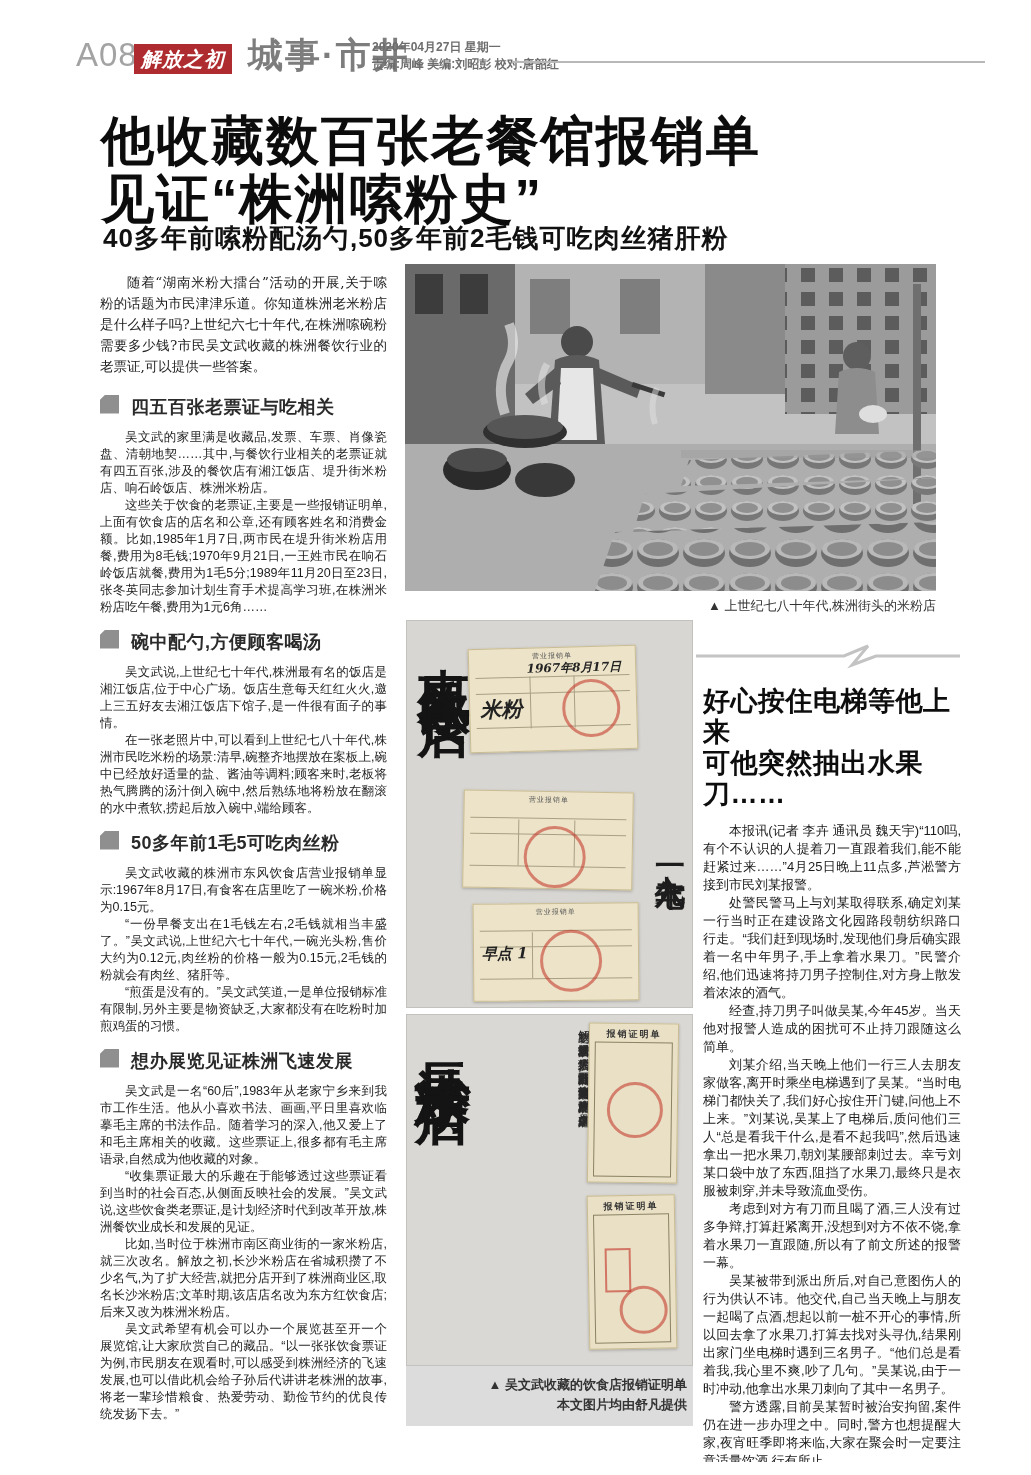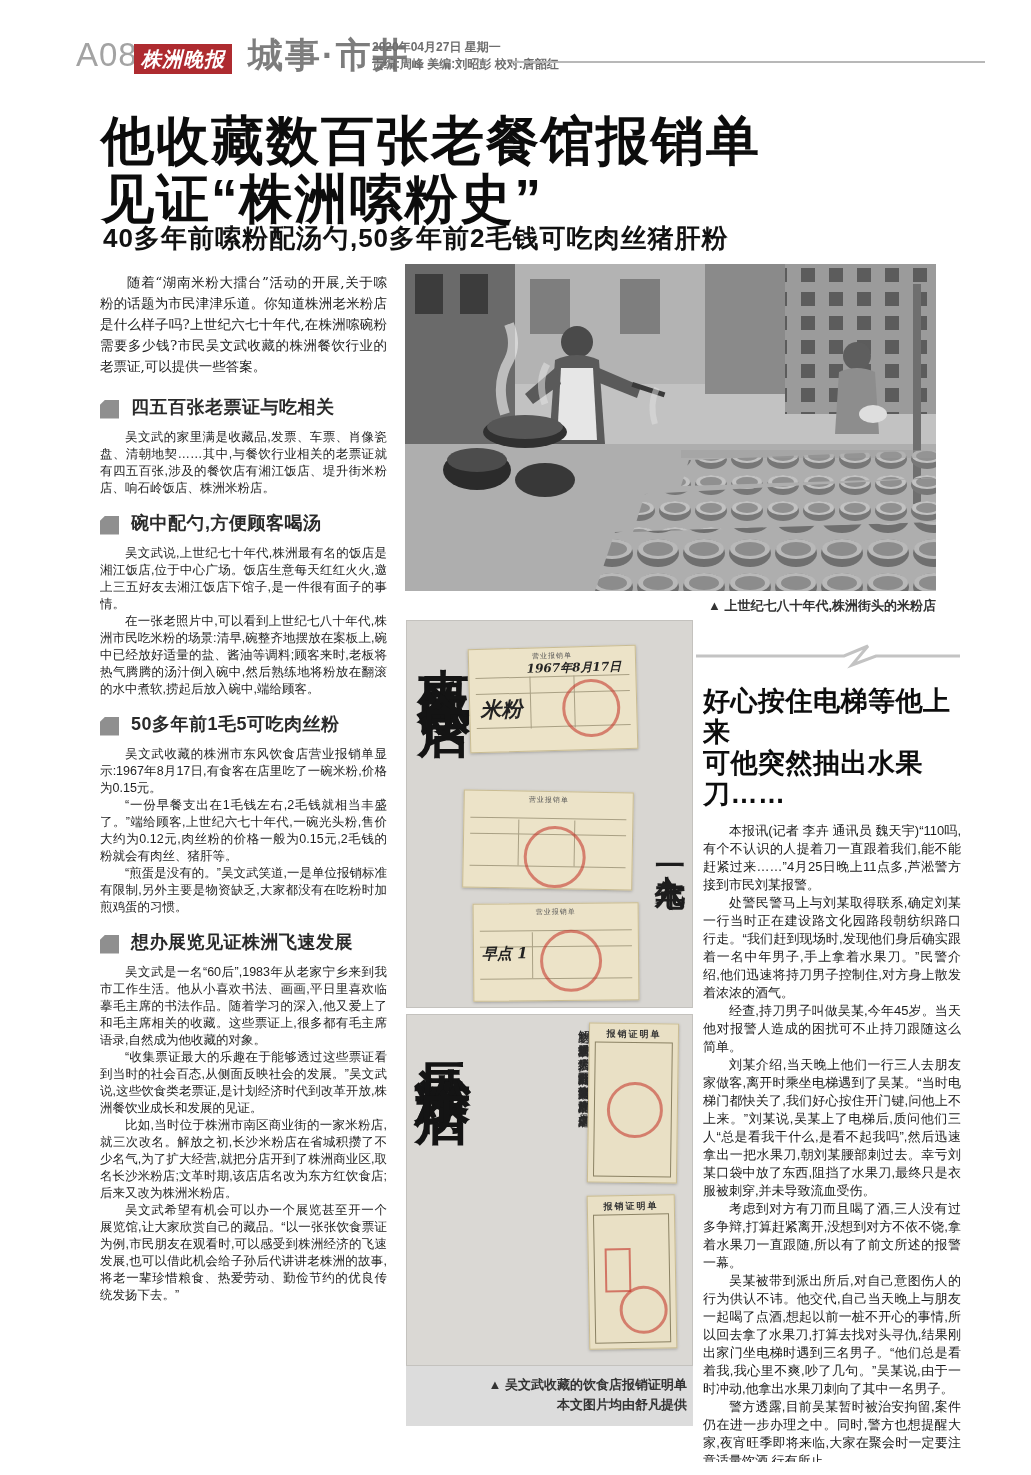--- a/index.html
+++ b/index.html
@@ -17,28 +17,28 @@
   .meta{left:372px;top:39px;font-size:12px;color:#6d6d6d;line-height:17px;font-weight:bold;}
   .head-rule{left:512px;top:61px;width:473px;height:2px;background:#b8b8b8;}
   
   .hl1{left:101px;top:106px;font-size:53px;font-weight:900;color:#0c0c0c;letter-spacing:2px;}
   .hl2{left:101px;top:164px;font-size:53px;font-weight:900;color:#0c0c0c;letter-spacing:2px;}
   .hl-sub{left:103px;top:221px;font-size:26px;font-weight:bold;color:#111;letter-spacing:1px;}
   
   .col-left{left:100px;top:258px;width:287px;height:1168px;overflow:hidden;}
   .lead{font-family:"DejaVu Serif",serif;font-size:13.5px;line-height:21px;
     color:#1c1c1c;text-align:justify;text-indent:2em;margin-bottom:18px;}
-  .sec-head{display:flex;align-items:flex-end;margin:14px 0 10px 0;}
+  .sec-head{display:flex;align-items:flex-start;margin:14px 0 10px 0;}
   .sec-square{width:19px;height:19px;background:#8f8f8f;margin-right:12px;flex:0 0 auto;
     clip-path:polygon(28% 0,100% 0,100% 100%,0 100%,0 28%);}
   .sec-title{font-size:18px;font-weight:bold;color:#2a2a2a;letter-spacing:0.5px;}
   .body-p{font-size:12.5px;line-height:17px;text-align:justify;text-indent:2em;margin:0;color:#1e1e1e;}
   
   .photo{left:405px;top:264px;width:531px;height:327px;background:#cfcfcf;overflow:hidden;}
-  .photo-caption{left:405px;top:597px;width:531px;text-align:right;font-size:13px;color:#333;font-weight:bold;}
+  .photo-caption{left:405px;top:597px;width:531px;text-align:right;font-size:13px;color:#333;font-weight:normal;}
   
   .zigzag{left:696px;top:641px;}
   
   .col-right{left:703px;top:686px;width:258px;height:776px;overflow:hidden;}
   .side-hl{font-size:27px;line-height:31px;font-weight:900;color:#0d0d0d;margin-bottom:12px;letter-spacing:0.5px;}
   .side-p{font-size:13px;line-height:18px;text-align:justify;text-indent:2em;margin:0;color:#1b1b1b;}
   
   .tickets1{left:406px;top:620px;width:287px;height:388px;background:#d8d6d2;overflow:hidden;border:1px solid #c4c2be;box-sizing:border-box;}
   .tickets2{left:406px;top:1014px;width:287px;height:352px;background:#dad8d4;overflow:hidden;border:1px solid #c4c2be;box-sizing:border-box;}
   .vert{writing-mode:vertical-rl;text-orientation:upright;}
@@ -59,54 +59,55 @@
   .vreceipt .vrt{font-size:9px;font-weight:bold;color:#333;text-align:center;margin-top:4px;letter-spacing:2px;}
   .vr-frame{position:absolute;left:5px;right:5px;top:18px;bottom:5px;border:1px solid #8b8264;}
   .caption-band{left:406px;top:1366px;width:287px;height:60px;background:#dcdcdc;
     text-align:right;font-size:13px;line-height:20px;color:#333;font-weight:bold;
     box-sizing:border-box;padding:9px 6px 0 0;}
 </style>
 </head>
 <body>
 
 <div class="abs page-num">A08</div>
-<div class="abs logo-box">株洲晚报</div>
+<div class="abs logo-box">解放之初</div>
 <div class="abs section-name">城事·市井</div>
 <div class="abs meta">
   <div>2020年04月27日 星期一</div>
   <div>责编:周峰 美编:刘昭彭 校对:唐韶红</div>
 </div>
 <div class="abs head-rule"></div>
 
 <div class="abs hl1">他收藏数百张老餐馆报销单</div>
 <div class="abs hl2">见证“株洲嗦粉史”</div>
 <div class="abs hl-sub">40多年前嗦粉配汤勺,50多年前2毛钱可吃肉丝猪肝粉</div>
 
 <div class="abs col-left">
   <p class="lead">随着“湖南米粉大擂台”活动的开展,关于嗦粉的话题为市民津津乐道。你知道株洲老米粉店是什么样子吗?上世纪六七十年代,在株洲嗦碗粉需要多少钱?市民吴文武收藏的株洲餐饮行业的老票证,可以提供一些答案。</p>
 
   <div class="sec-head">
     <span class="sec-square"></span>
     <span class="sec-title">四五百张老票证与吃相关</span>
   </div>
   <p class="body-p">吴文武的家里满是收藏品,发票、车票、肖像瓷盘、清朝地契……其中,与餐饮行业相关的老票证就有四五百张,涉及的餐饮店有湘江饭店、堤升街米粉店、响石岭饭店、株洲米粉店。</p>
+  <p class="body-p">这些关于饮食的老票证,主要是一些报销证明单,上面有饮食店的店名和公章,还有顾客姓名和消费金额。比如,1985年1月7日,两市民在堤升街米粉店用餐,费用为8毛钱;1970年9月21日,一王姓市民在响石岭饭店就餐,费用为1毛5分;1989年11月20日至23日,张冬英同志参加计划生育手术提高学习班,在株洲米粉店吃午餐,费用为1元6角……</p>
 
   <div class="sec-head">
     <span class="sec-square"></span>
     <span class="sec-title">碗中配勺,方便顾客喝汤</span>
   </div>
   <p class="body-p">吴文武说,上世纪七十年代,株洲最有名的饭店是湘江饭店,位于中心广场。饭店生意每天红红火火,邀上三五好友去湘江饭店下馆子,是一件很有面子的事情。</p>
   <p class="body-p">在一张老照片中,可以看到上世纪七八十年代,株洲市民吃米粉的场景:清早,碗整齐地摆放在案板上,碗中已经放好适量的盐、酱油等调料;顾客来时,老板将热气腾腾的汤汁倒入碗中,然后熟练地将粉放在翻滚的水中煮软,捞起后放入碗中,端给顾客。</p>
 
   <div class="sec-head">
     <span class="sec-square"></span>
     <span class="sec-title">50多年前1毛5可吃肉丝粉</span>
   </div>
   <p class="body-p">吴文武收藏的株洲市东风饮食店营业报销单显示:1967年8月17日,有食客在店里吃了一碗米粉,价格为0.15元。</p>
-  <p class="body-p">“一份早餐支出在1毛钱左右,2毛钱就相当丰盛了。”端给顾客,上世纪六七十年代,一碗光头粉,售价大约为0.12元,肉丝粉的价格一般为0.15元,2毛钱的粉就会有肉丝、猪肝等。</p>
+  <p class="body-p">“一份早餐支出在1毛钱左右,2毛钱就相当丰盛了。”吴文武说,上世纪六七十年代,一碗光头粉,售价大约为0.12元,肉丝粉的价格一般为0.15元,2毛钱的粉就会有肉丝、猪肝等。</p>
   <p class="body-p">“煎蛋是没有的。”吴文武笑道,一是单位报销标准有限制,另外主要是物资缺乏,大家都没有在吃粉时加煎鸡蛋的习惯。</p>
 
   <div class="sec-head">
     <span class="sec-square"></span>
     <span class="sec-title">想办展览见证株洲飞速发展</span>
   </div>
   <p class="body-p">吴文武是一名“60后”,1983年从老家宁乡来到我市工作生活。他从小喜欢书法、画画,平日里喜欢临摹毛主席的书法作品。随着学习的深入,他又爱上了和毛主席相关的收藏。这些票证上,很多都有毛主席语录,自然成为他收藏的对象。</p>
   <p class="body-p">“收集票证最大的乐趣在于能够透过这些票证看到当时的社会百态,从侧面反映社会的发展。”吴文武说,这些饮食类老票证,是计划经济时代到改革开放,株洲餐饮业成长和发展的见证。</p>
   <p class="body-p">比如,当时位于株洲市南区商业街的一家米粉店,就三次改名。解放之初,长沙米粉店在省城积攒了不少名气,为了扩大经营,就把分店开到了株洲商业区,取名长沙米粉店;文革时期,该店店名改为东方红饮食店;后来又改为株洲米粉店。</p>
   <p class="body-p">吴文武希望有机会可以办一个展览甚至开一个展览馆,让大家欣赏自己的藏品。“以一张张饮食票证为例,市民朋友在观看时,可以感受到株洲经济的飞速发展,也可以借此机会给子孙后代讲讲老株洲的故事,将老一辈珍惜粮食、热爱劳动、勤俭节约的优良传统发扬下去。”</p>

